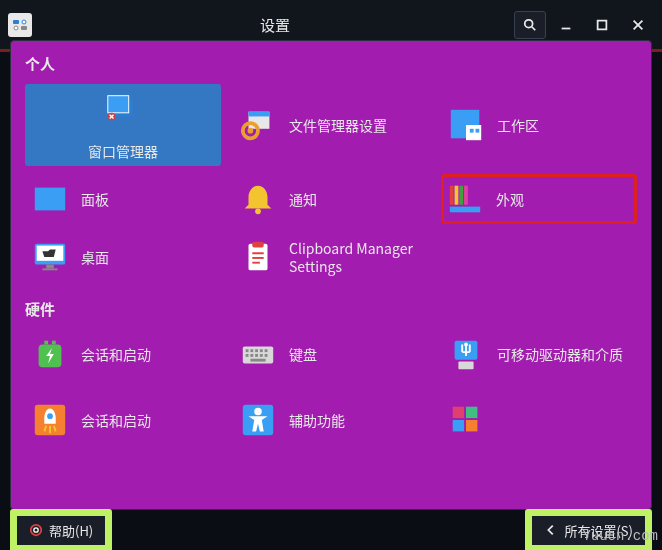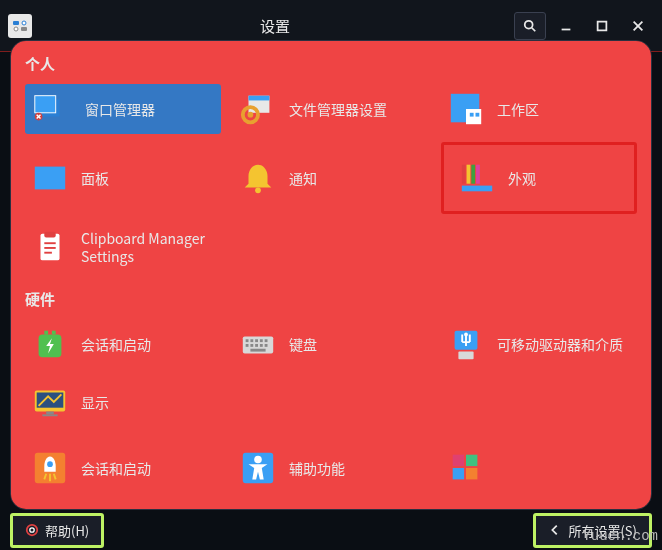--- a/index.html
+++ b/index.html
@@ -8,21 +8,21 @@
   background: #0a0e14;
   font-family: "Noto Sans CJK SC", "Microsoft YaHei", sans-serif;
   color: #e8e8e8;
   font-size: 14px;
   overflow: hidden;
   position: relative;
 }
 .titlebar {
   height: 52px;
   background: #11151c;
-  border-bottom: 1px solid #7f1d1d;
+  border-bottom: 3px solid #7f1d1d;
   display: flex;
   align-items: center;
   padding: 0 8px;
 }
 .titlebar .app-icon {
   width: 24px; height: 24px;
   background: #e8e8e8;
   border-radius: 3px;
   display: flex; align-items: center; justify-content: center;
   margin-right: 8px;
@@ -35,22 +35,22 @@
   margin-left: 4px;
   border-radius: 3px;
 }
 .titlebar .btn.search { border: 1px solid #3a4050; background: #1a1e28; }
 .titlebar .btn svg { width: 14px; height: 14px; fill: #e8e8e8; }
 
 .content {
   position: absolute;
   top: 40px; left: 10px; right: 10px; bottom: 40px;
   border: 1px solid #2a3040;
-  border-radius: 16px;
-  background: #ef4444;
+  border-radius: 4px;
+  background: #a21caf;
   overflow-y: auto;
   padding: 12px 14px;
 }
 .section-title {
   font-size: 15px;
   font-weight: bold;
   margin: 8px 0 10px 0;
 }
 .section-title:first-child { margin-top: 0; }
 .grid {
@@ -60,41 +60,41 @@
   margin-bottom: 16px;
 }
 .item {
   display: flex;
   align-items: center;
   gap: 10px;
   padding: 4px;
   border-radius: 3px;
   min-height: 46px;
 }
-.item.selected { background: #3478c4; }
-.item.highlighted { border: 3px solid #e02020; padding: 12px; }
+.item.selected { background: #3478c4; flex-direction: column; }
+.item.highlighted { border: 3px solid #e02020; padding: 0; }
 .item .icon {
   width: 42px; height: 42px;
   flex-shrink: 0;
   display: flex; align-items: center; justify-content: center;
 }
 .item .icon svg { width: 38px; height: 38px; }
 .item .label { font-size: 14px; line-height: 1.3; }
 .item .label.selected-label { background: #3478c4; padding: 2px 4px; }
 
 .bottombar {
   position: absolute;
   bottom: 4px; left: 10px; right: 10px;
   height: 32px;
   display: flex;
   align-items: center;
   justify-content: space-between;
 }
 .bottombar .btn {
-  border: 3px solid #bef264;
+  border: 7px solid #bef264;
   background: #1a1e28;
   padding: 5px 12px;
   border-radius: 3px;
   display: flex; align-items: center; gap: 6px;
   font-size: 13px;
   color: #e8e8e8;
 }
 .bottombar .btn svg { width: 14px; height: 14px; }
 
 .watermark {
@@ -209,20 +209,32 @@
             <rect x="9" y="6" width="4" height="20" fill="#f4c430"></rect>
             <rect x="14" y="6" width="4" height="20" fill="#40a040"></rect>
             <rect x="19" y="6" width="4" height="20" fill="#e040a0"></rect>
             <rect x="4" y="28" width="32" height="6" fill="#3a9ff4"></rect>
           </svg>
       </span>
       <span class="label">外观</span>
     </div>
 
 
+    <div class="item">
+      <span class="icon">
+        <svg viewBox="0 0 40 40">
+            <rect x="4" y="6" width="32" height="22" fill="#3a9ff4" rx="2"></rect>
+            <rect x="6" y="8" width="28" height="16" fill="#fff"></rect>
+            <path d="M12 14 L18 14 L20 12 L26 12 L24 20 L14 20 Z" fill="#333"></path>
+            <rect x="16" y="28" width="8" height="4" fill="#888"></rect>
+            <rect x="12" y="32" width="16" height="2" fill="#888"></rect>
+          </svg>
+      </span>
+      <span class="label">桌面</span>
+    </div>
 
     <div class="item">
       <span class="icon">
         <svg viewBox="0 0 40 40">
             <rect x="10" y="6" width="20" height="28" fill="#fff" rx="2"></rect>
             <rect x="14" y="4" width="12" height="6" fill="#e04040" rx="2"></rect>
             <line x1="14" y1="16" x2="26" y2="16" stroke="#e04040" stroke-width="2"></line>
             <line x1="14" y1="21" x2="26" y2="21" stroke="#e04040" stroke-width="2"></line>
             <line x1="14" y1="26" x2="22" y2="26" stroke="#e04040" stroke-width="2"></line>
           </svg>
@@ -274,32 +286,20 @@
             <path d="M16 10 L16 18 M20 10 L20 22 M24 10 L24 18 M16 18 L24 18" stroke="#fff" stroke-width="2" fill="none"></path>
             <circle cx="20" cy="10" r="2" fill="#fff"></circle>
             <rect x="12" y="28" width="16" height="8" fill="#d8d8d8" rx="1"></rect>
           </svg>
       </span>
       <span class="label">可移动驱动器和介质</span>
     </div>
 
 
 
-    <div class="item">
-      <span class="icon">
-        <svg viewBox="0 0 40 40">
-            <rect x="4" y="8" width="32" height="22" fill="#f4c430" rx="2"></rect>
-            <rect x="6" y="10" width="28" height="16" fill="#2a5080"></rect>
-            <path d="M8 24 L18 14 L24 20 L32 12" stroke="#f4c430" stroke-width="2" fill="none"></path>
-            <rect x="16" y="30" width="8" height="3" fill="#888"></rect>
-            <rect x="12" y="33" width="16" height="2" fill="#888"></rect>
-          </svg>
-      </span>
-      <span class="label">显示</span>
-    </div>
 
   </div>
 
   <div class="grid">
 
     <div class="item">
       <span class="icon">
         <svg viewBox="0 0 40 40">
             <rect x="4" y="4" width="32" height="32" fill="#f48030" rx="3"></rect>
             <path d="M20 8 C24 8 26 14 26 18 L26 24 L14 24 L14 18 C14 14 16 8 20 8 Z" fill="#fff"></path>

